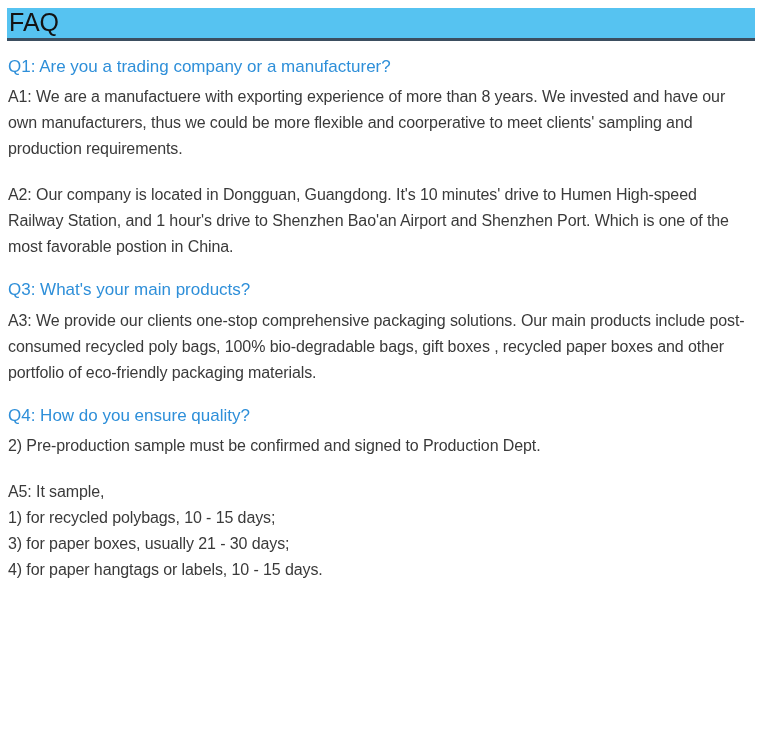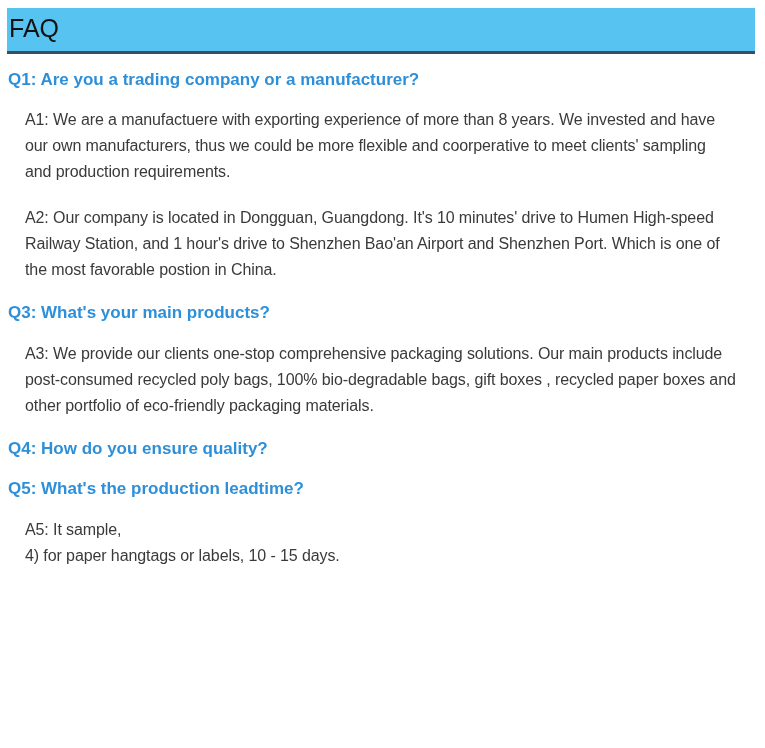--- a/index.html
+++ b/index.html
@@ -17,21 +17,21 @@
   }
   body {
     width: 765px;
     min-height: 748px;
     background: var(--page-bg);
     font-family: "Liberation Sans", "DejaVu Sans", sans-serif;
     -webkit-font-smoothing: antialiased;
   }
   .header-bar {
     margin: 8px 10px 0 7px;
-    height: 46px;
+    height: 33px;
     background: var(--header-bg);
     border-bottom: 3px solid var(--header-border);
     display: flex;
     align-items: center;
     padding-left: 2px;
   }
   .header-title {
     font-size: 25px;
     font-weight: 400;
     color: var(--header-text);
@@ -44,26 +44,26 @@
   }
   .faq-item {
     margin-bottom: 20px;
   }
   .faq-item:last-child {
     margin-bottom: 0;
   }
   .faq-question {
     margin: 0 0 7px 0;
     font-size: 17px;
-    font-weight: 700;
+    font-weight: 400;
     line-height: 1.2;
     color: var(--question-color);
   }
   .faq-answer {
-    margin: 17px;
+    margin: 0;
   }
   .faq-answer-line {
     margin: 0;
     font-size: 16px;
     line-height: 26px;
     letter-spacing: -0.1px;
     color: var(--answer-color);
   }
 </style>
 </head>
@@ -91,24 +91,26 @@
   <section class="faq-item">
     <h3 class="faq-question">Q3: What's your main products?</h3>
     <div class="faq-answer">
       <p class="faq-answer-line">A3: We provide our clients one-stop comprehensive packaging solutions. Our main products include post-consumed recycled poly bags, 100% bio-degradable bags, gift boxes , recycled paper boxes and other portfolio of eco-friendly packaging materials.</p>
     </div>
   </section>
 
   <section class="faq-item">
     <h3 class="faq-question">Q4: How do you ensure quality?</h3>
     <div class="faq-answer">
+      <p class="faq-answer-line">2) Pre-production sample must be confirmed and signed to Production Dept.</p>
     </div>
   </section>
 
   <section class="faq-item">
-    <h3 class="faq-question">Q5: What's the production leadtime?</h3>
     <div class="faq-answer">
       <p class="faq-answer-line">A5: It sample,</p>
+      <p class="faq-answer-line">1) for recycled polybags, 10 - 15 days;</p>
+      <p class="faq-answer-line">3) for paper boxes, usually 21 - 30 days;</p>
       <p class="faq-answer-line">4) for paper hangtags or labels, 10 - 15 days.</p>
     </div>
   </section>
 
 </main>
 
 </body></html>

